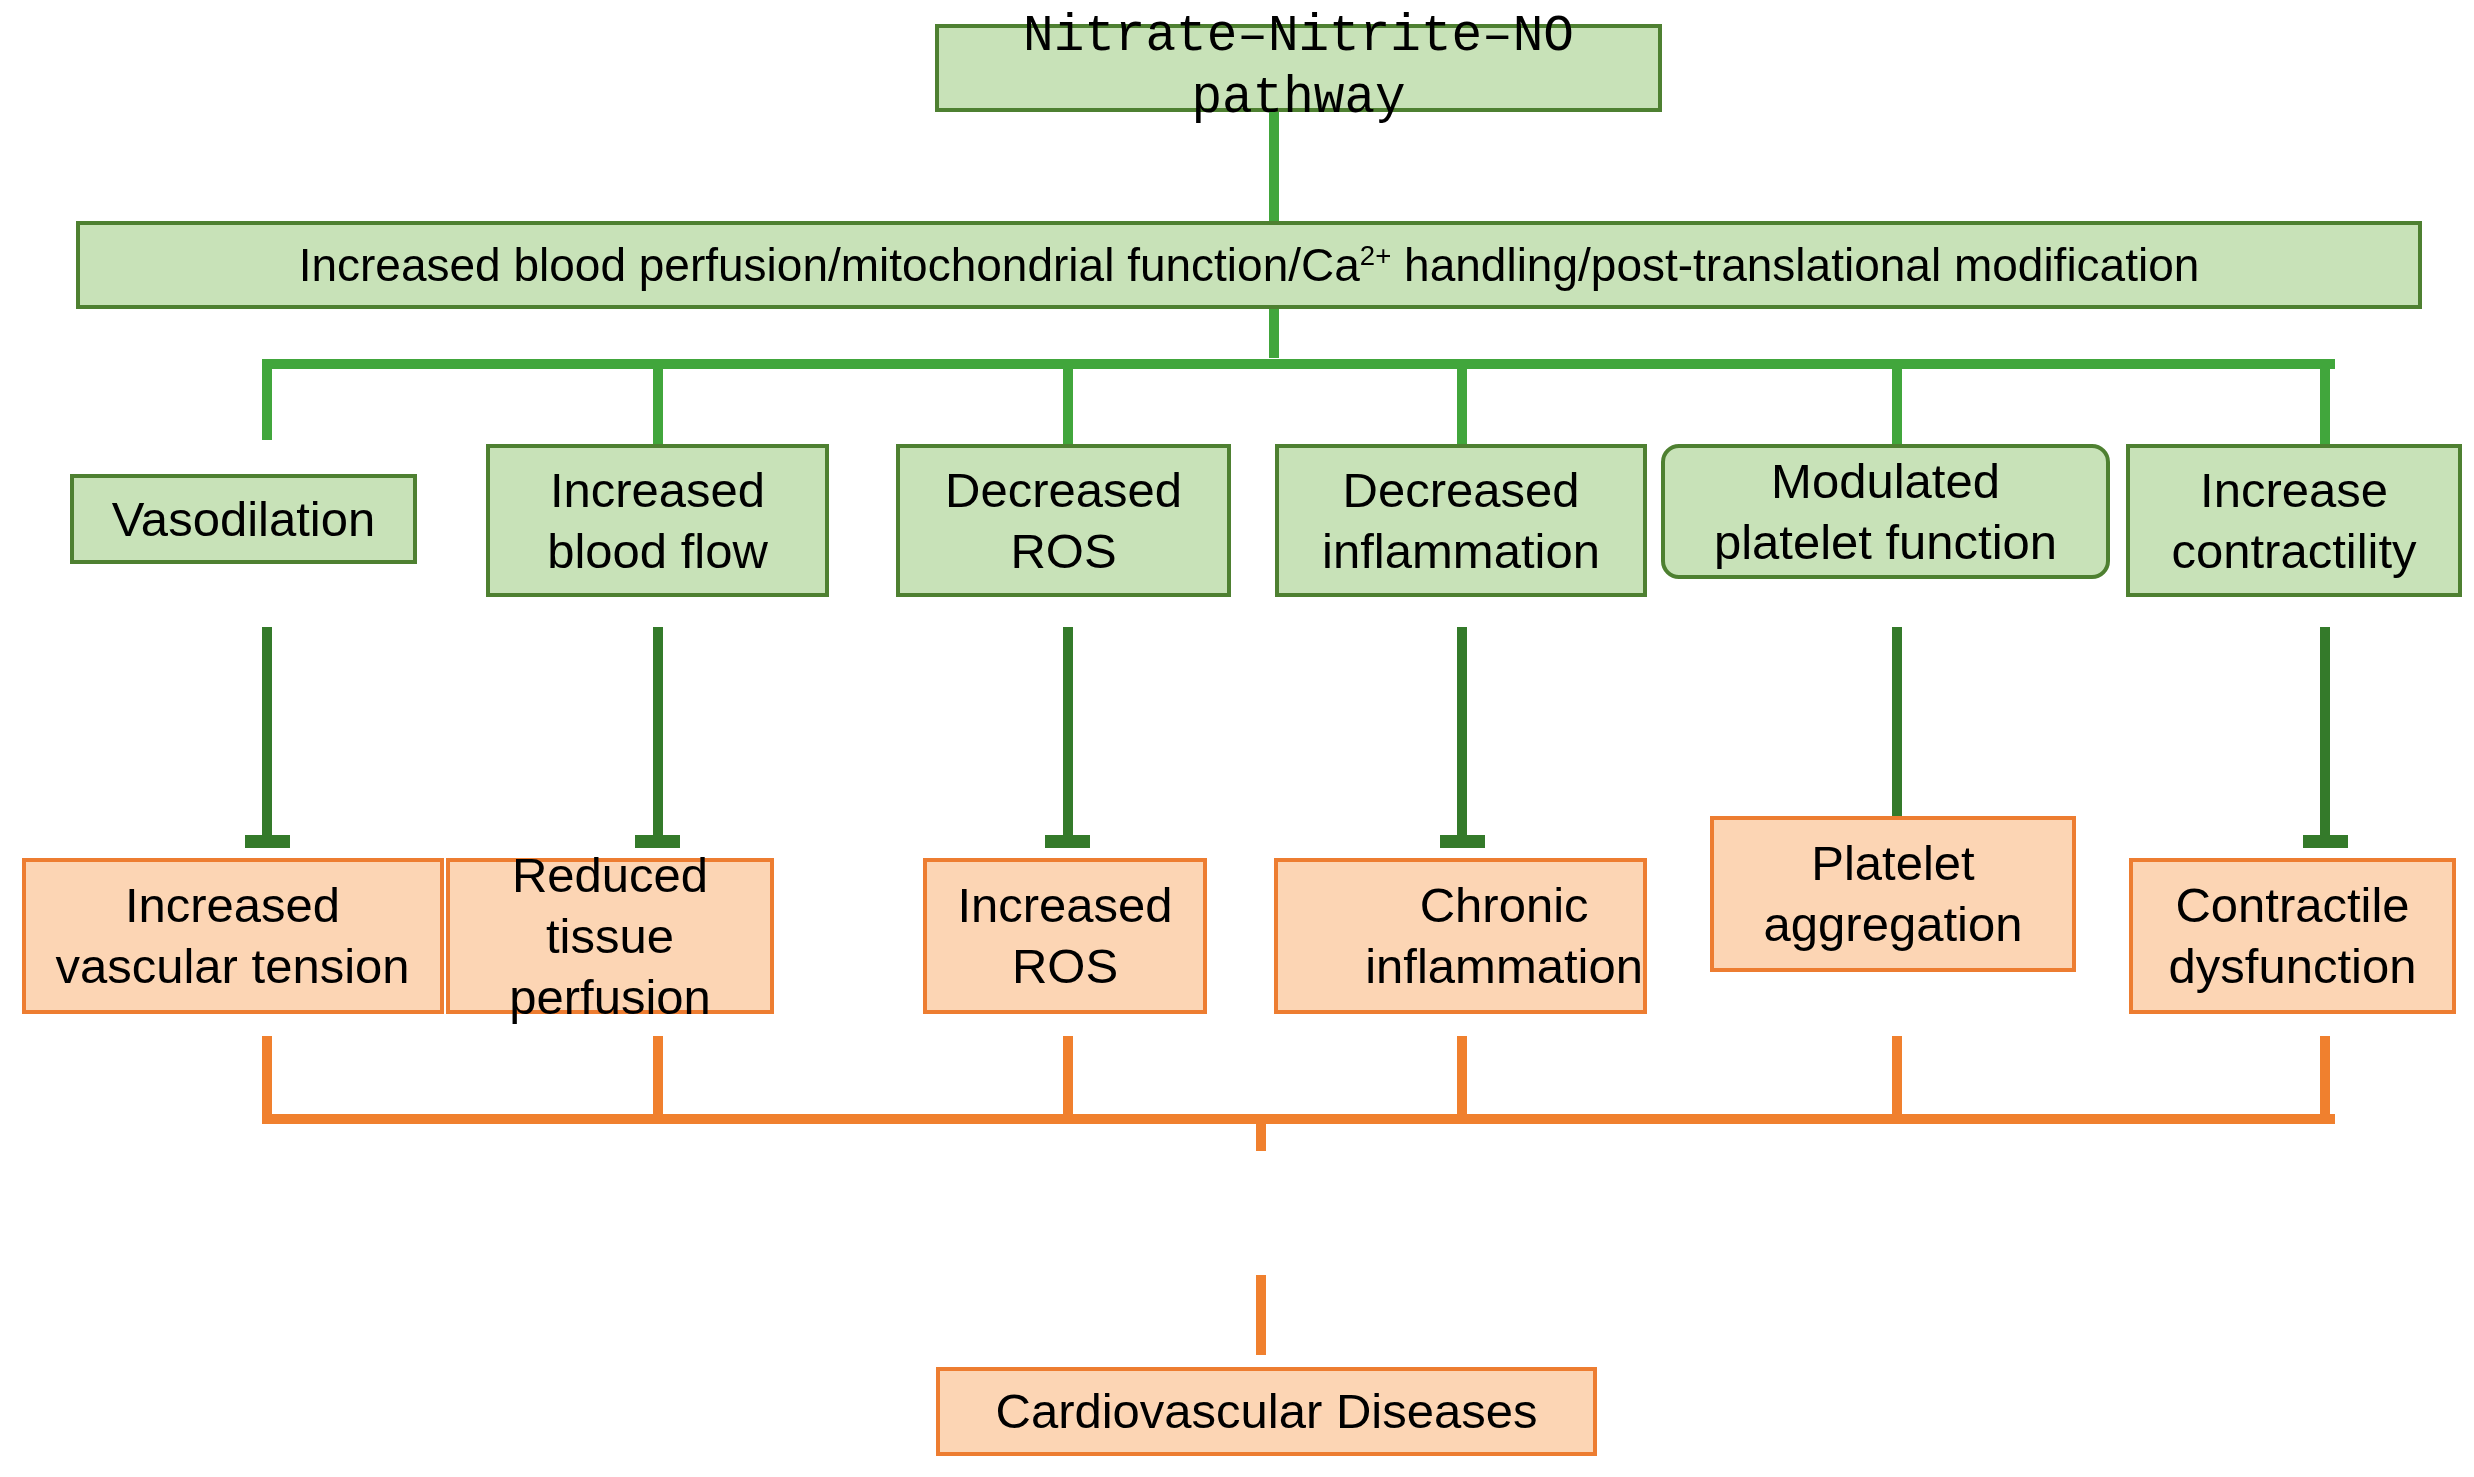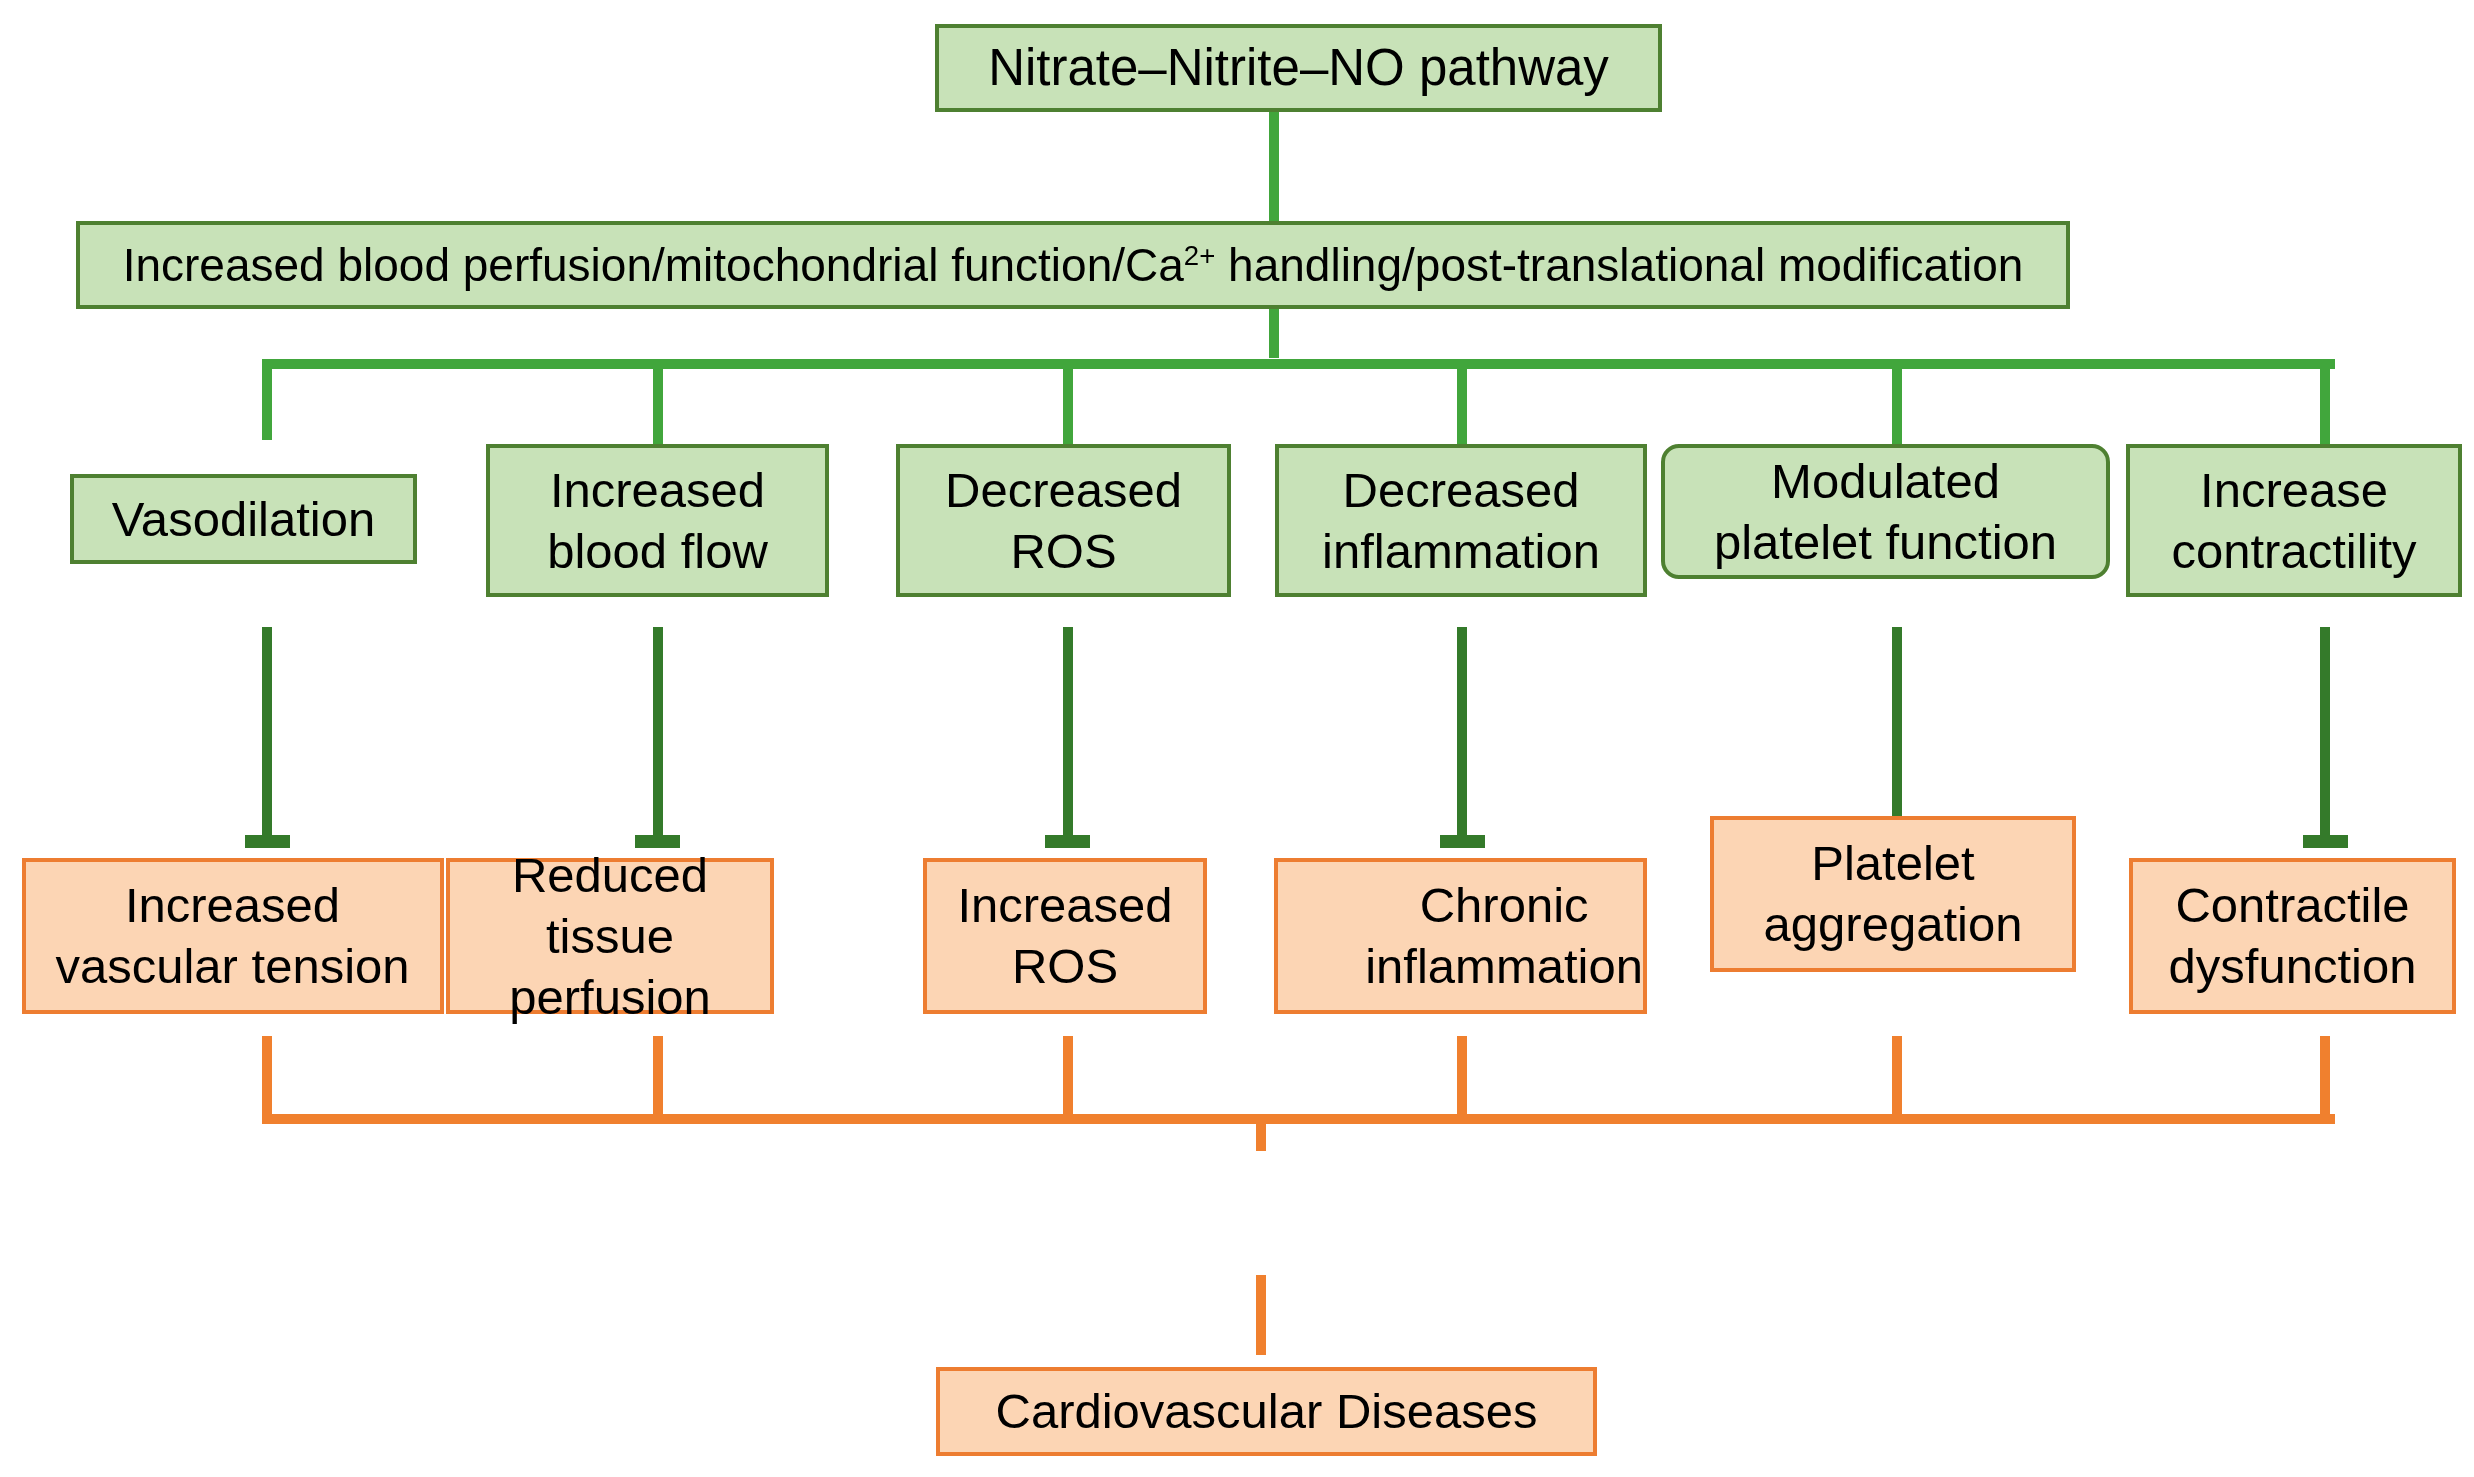--- a/index.html
+++ b/index.html
@@ -34,27 +34,27 @@
   .gl{background:var(--green-line);}
   .gi{background:var(--green-inhibit);}
   .ol{background:var(--orange-line);}
   sup{font-size:60%;line-height:0;vertical-align:super;}
 </style>
 </head>
 <body>
 
 <div class="stage">
 
-  <div class="box gbox t64" style="left:935px;top:24px;width:727px;height:88px;">
+  <div class="box gbox t64" style="left:935px;top:24px;width:727px;height:88px;font-family:Liberation Mono, monospace;">
     <span>Nitrate–Nitrite–NO pathway</span>
   </div>
 
   <div class="line gl" style="left:1269px;top:112px;width:10.4px;height:109px;"></div>
 
-  <div class="box gbox t58" style="left:76px;top:221px;width:1994px;height:88px;white-space:normal;">
+  <div class="box gbox t58" style="left:76px;top:221px;width:2346px;height:88px;white-space:normal;">
     <span><span>Increased blood perfusion/mitochondrial function/Ca</span><sup>2+</sup><span> handling/post-translational modification</span></span>
   </div>
 
   <div class="line gl" style="left:1269px;top:309px;width:10.4px;height:49px;"></div>
   <div class="line gl" style="left:262px;top:359px;width:2073px;height:10.4px;"></div>
 
   <div class="line gl" style="left:262px;top:369px;width:10.4px;height:71px;"></div>
   <div class="line gl" style="left:653px;top:369px;width:10.4px;height:75px;"></div>
   <div class="line gl" style="left:1063px;top:369px;width:10.4px;height:75px;"></div>
   <div class="line gl" style="left:1457px;top:369px;width:10.4px;height:75px;"></div>

